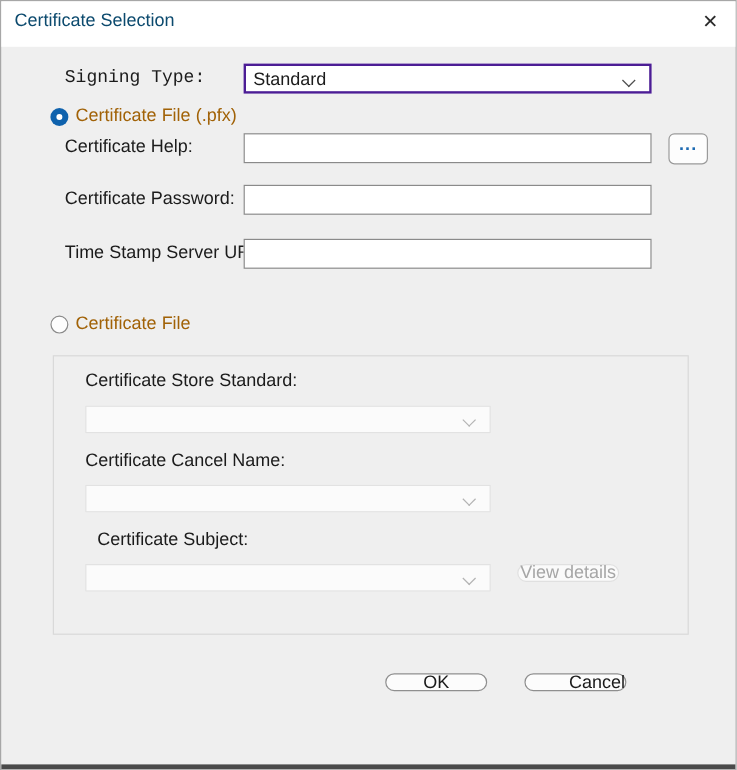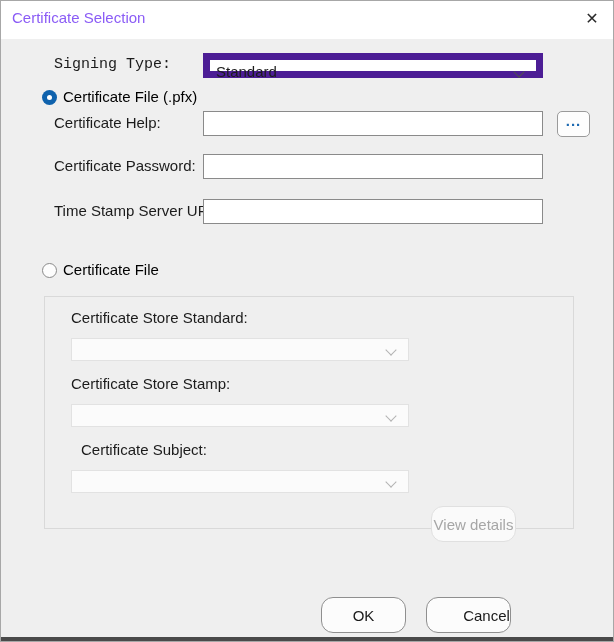--- a/index.html
+++ b/index.html
@@ -12,21 +12,21 @@
     font-family:"Liberation Sans","DejaVu Sans",sans-serif;
     color:#1b1b1b;
     overflow:hidden;
   }
   .titlebar {
     position:absolute; left:0; top:0; right:0; height:38px;
     background:#ffffff;
   }
   .title-text {
     position:absolute; left:11px; top:0; height:34px;
-    line-height:34px; font-size:15px; color:#8b5cf6;
+    line-height:34px; font-size:15px; color:#0c4a6e;
   }
   .close-btn {
     position:absolute; right:2px; top:0; width:38px; height:34px;
     display:flex; align-items:center; justify-content:center;
     font-size:16px; color:#2b2b2b; cursor:pointer;
   }
   .label {
     position:absolute; font-size:15px; color:#1b1b1b;
     height:24px; line-height:24px; white-space:nowrap;
   }
@@ -36,21 +36,21 @@
     background:#ffffff;
     border:1px solid #8a8a8a;
     font-family:"Liberation Sans","DejaVu Sans",sans-serif;
     font-size:14px; padding:0 6px; color:#1b1b1b;
     outline:none;
   }
   .combo {
     position:absolute; box-sizing:border-box;
     width:340px; height:25px;
     background:#ffffff;
-    border:7px solid #4c1d95;
+    border:2px solid #4c1d95;
     font-size:15px; line-height:23px;
     padding-left:6px; cursor:default;
   }
   .combo .chevron {
     position:absolute; right:13px; top:8px;
     width:7px; height:7px;
     border-right:1.4px solid #4f4f4f;
     border-bottom:1.4px solid #4f4f4f;
     transform:rotate(45deg);
   }
@@ -68,47 +68,46 @@
     position:absolute; width:15px; height:15px; border-radius:50%;
     box-sizing:border-box; cursor:pointer;
   }
   .radio.checked { background:#0f62ad; }
   .radio.checked .dot {
     position:absolute; left:5px; top:5px; width:5px; height:5px;
     background:#ffffff; border-radius:50%;
   }
   .radio.unchecked { background:#fdfdfd; border:1px solid #8a8a8a; }
   .radio-label {
-    position:absolute; font-size:15px; color:#000000;
+    position:absolute; font-size:15px; color:#a16207;
     height:16px; line-height:16px; cursor:pointer; white-space:nowrap;
   }
   .browse-btn {
     position:absolute; left:556px; top:110px; width:33px; height:26px;
     box-sizing:border-box;
     background:#fdfdfd; border:1px solid #9a9a9a; border-radius:5px;
     display:flex; align-items:center; justify-content:center;
     cursor:pointer;
   }
   .browse-btn span {
     color:#1d6ab2; font-weight:bold; font-size:15px;
     letter-spacing:1px; margin-top:-8px;
   }
   .groupbox {
     position:absolute; left:43px; top:295px; width:530px; height:233px;
     box-sizing:border-box; border:1px solid #d9d9d9;
   }
   .btn {
     position:absolute; box-sizing:border-box;
-    height:36px; width:85px;
+    height:15px; width:85px;
     background:#fcfcfc; border:1px solid #8f8f8f; border-radius:12px;
     font-family:"Liberation Sans","DejaVu Sans",sans-serif;
     font-size:15px; color:#1a1a1a;
     display:flex; align-items:center; justify-content:center;
     cursor:pointer;
-    margin-top:36px;
   }
   .btn.disabled {
     background:#fafafa; border:1px solid #e0e0e0; color:#a6a6a6;
     cursor:default;
   }
   .bottom-edge {
     position:absolute; left:0; right:0; bottom:0; height:4px;
     background:#4a4a4a;
   }
 </style>
@@ -151,31 +150,31 @@
   <div class="radio-label" style="left:62px; top:261px;">Certificate File</div>
 
   <div class="groupbox"></div>
 
   <div class="label" style="left:70px; top:305px;">Certificate Store Standard:</div>
   <div class="combo disabled" style="left:70px; top:337px;">
     <span></span>
     <span class="chevron"></span>
   </div>
 
-  <div class="label" style="left:70px; top:371px;">Certificate Store Stamp:</div>
+  <div class="label" style="left:70px; top:371px;">Certificate Cancel Name:</div>
   <div class="combo disabled" style="left:70px; top:403px;">
     <span></span>
     <span class="chevron"></span>
   </div>
 
   <div class="label" style="left:70px; top:437px;margin-left:10px;">Certificate Subject:</div>
   <div class="combo disabled" style="left:70px; top:469px;">
     <span></span>
     <span class="chevron"></span>
   </div>
 
   <div class="btn disabled" style="left:430px; top:469px;">View details</div>
 
   <div class="btn" style="left:320px; top:560px;">OK</div>
-  <div class="btn" style="left:425px; top:560px;padding-left:36px;">Cancel</div>
+  <div class="btn" style="left:436px; top:560px;padding-left:36px;">Cancel</div>
 
   <div class="bottom-edge"></div>
 </div>
 
 </body></html>

